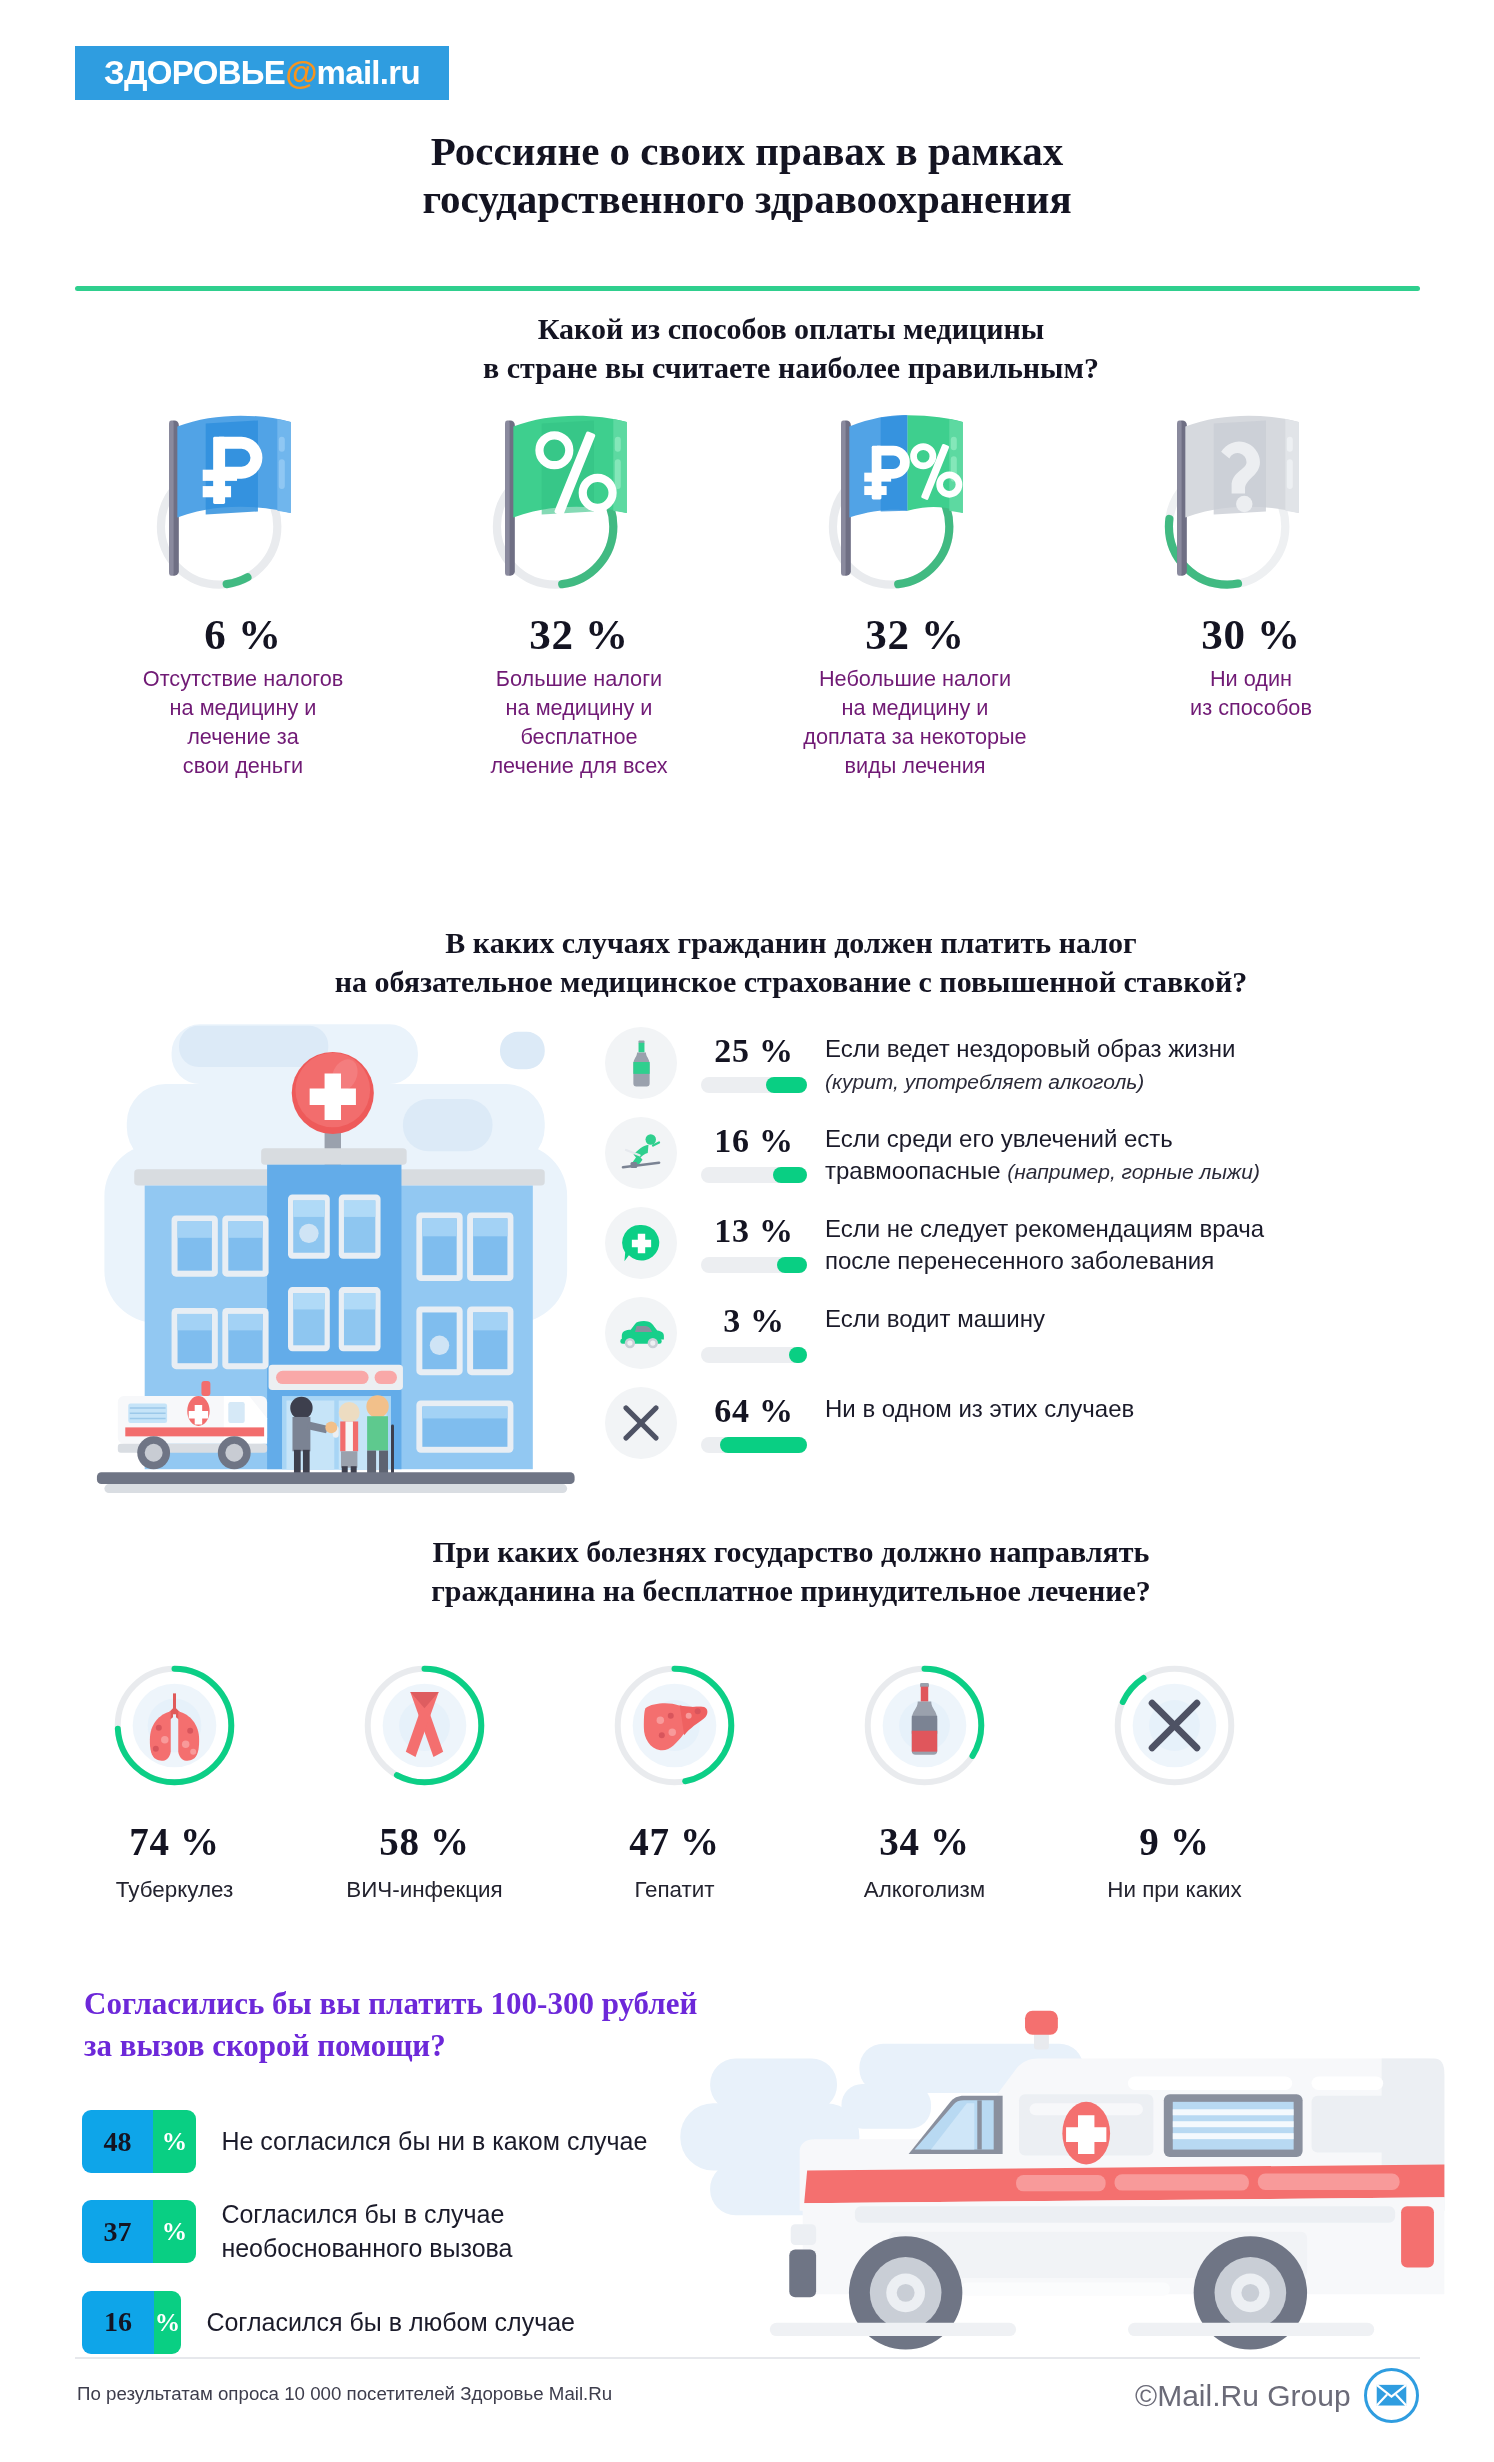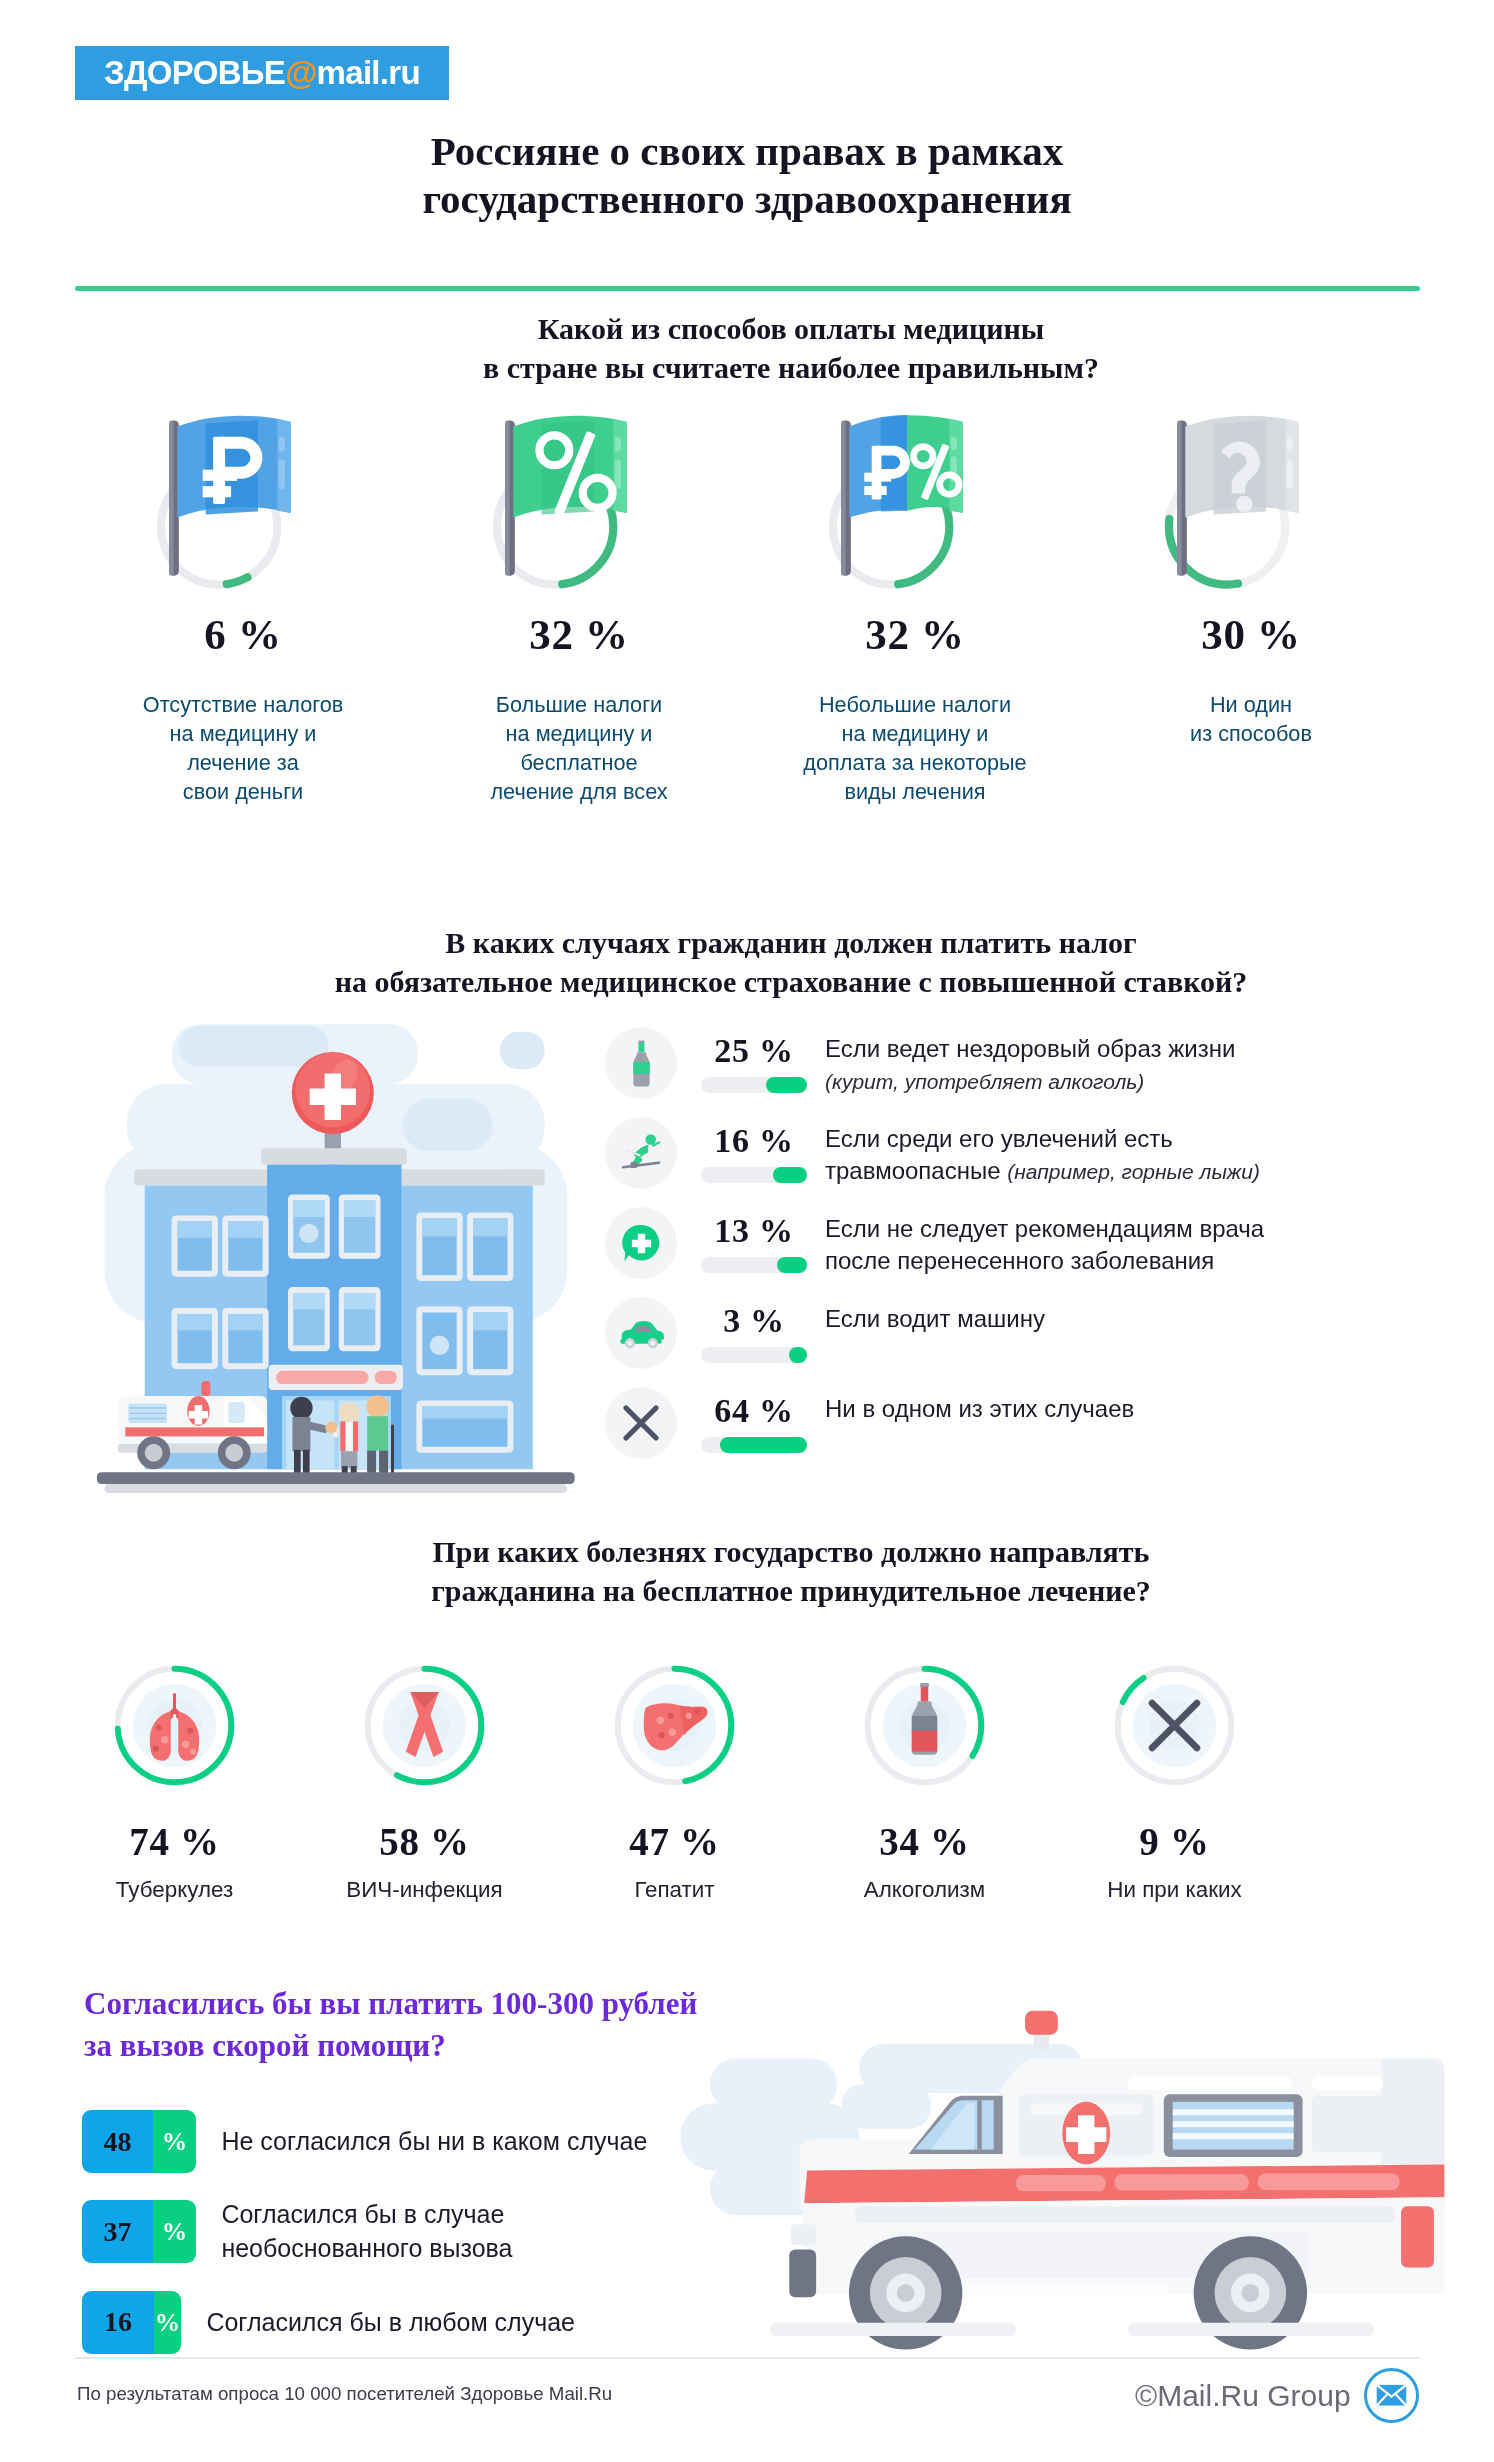--- a/index.html
+++ b/index.html
@@ -44,22 +44,22 @@
   
   .flags{ position:absolute; left:75px; top:407px; width:1345px; display:flex; }
   .flag-col{ width:336px; display:flex; flex-direction:column; align-items:center; }
   .flag-art{ position:relative; width:224px; height:194px; }
   .flag-art svg{ position:absolute; left:0; top:0; }
   .flag-pct{
     font-family:"Liberation Serif","DejaVu Serif",serif;
     font-weight:bold; font-size:43px; margin-top:9px; color:#141422; letter-spacing:0.7px;
   }
   .flag-label{
-    margin-top:32px; font-size:21.7px; line-height:1.33; text-align:center;
-    color:#0c4a6e; max-width:299px;
+    margin-top:6px; font-size:21.7px; line-height:1.33; text-align:center;
+    color:#701a75; max-width:299px;
   }
 
   
   .hosp-wrap{ position:absolute; left:82px; top:1009px; width:515px; height:486px;}
   .list-wrap{ position:absolute; left:605px; top:1027px; width:822px;}
   .lrow{ display:flex; align-items:flex-start; margin-bottom:18px; position:relative;}
   .lrow .badge{
     width:72px; height:72px; border-radius:50%; background:#f2f4f6;
     display:flex; align-items:center; justify-content:center; flex:0 0 72px; margin-right:6px;
   }

